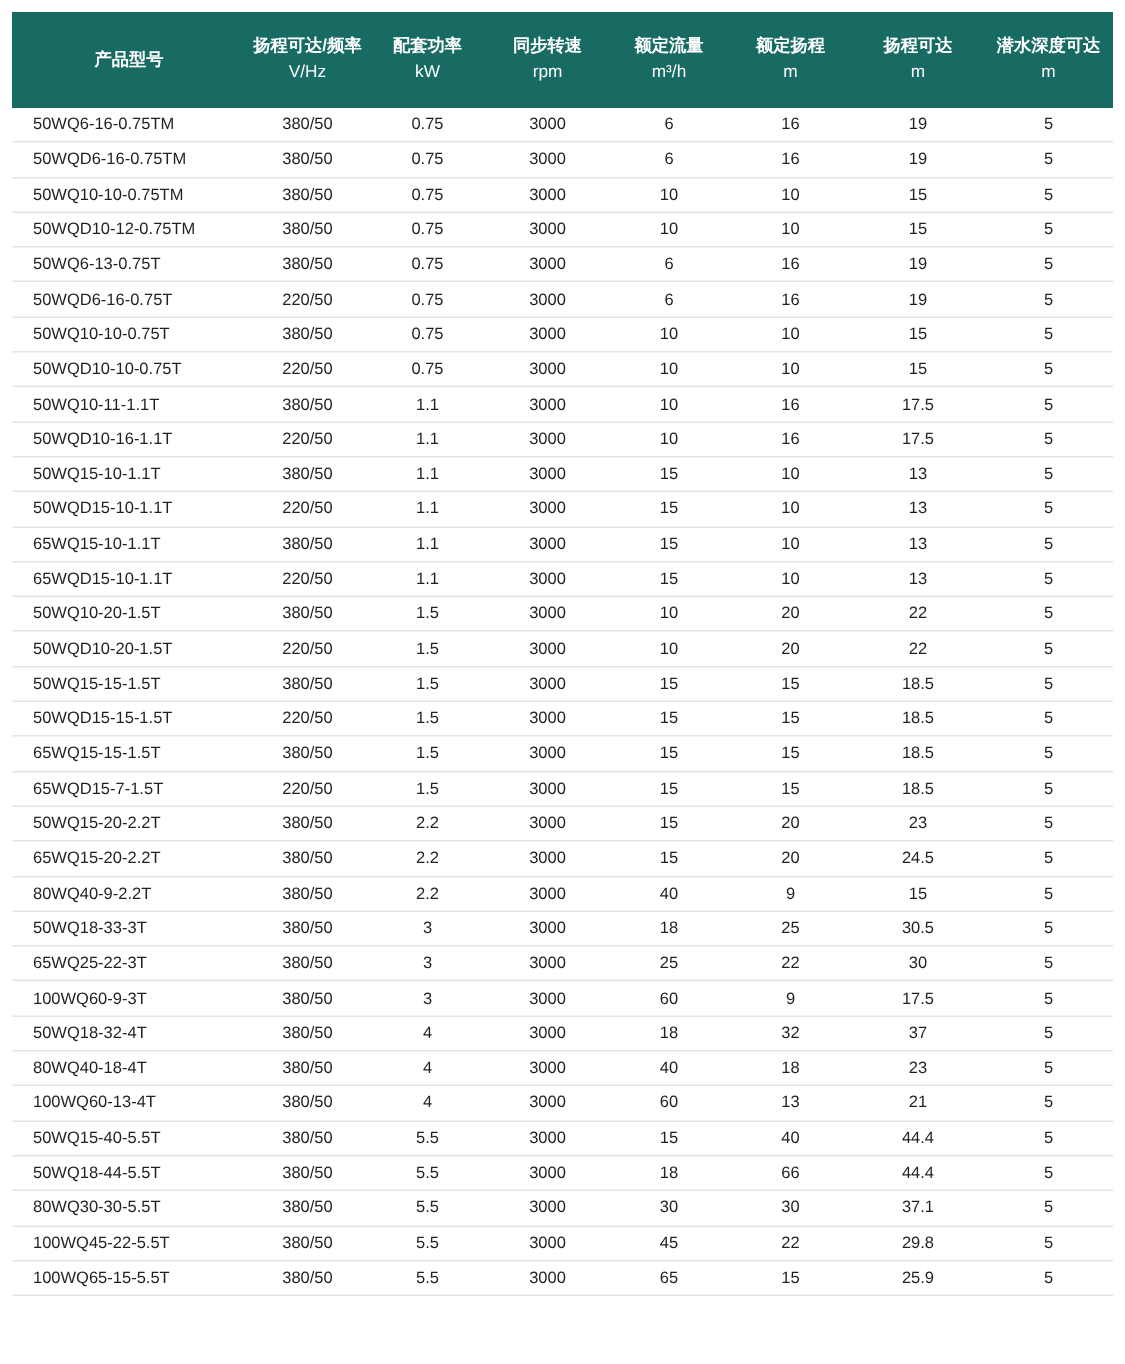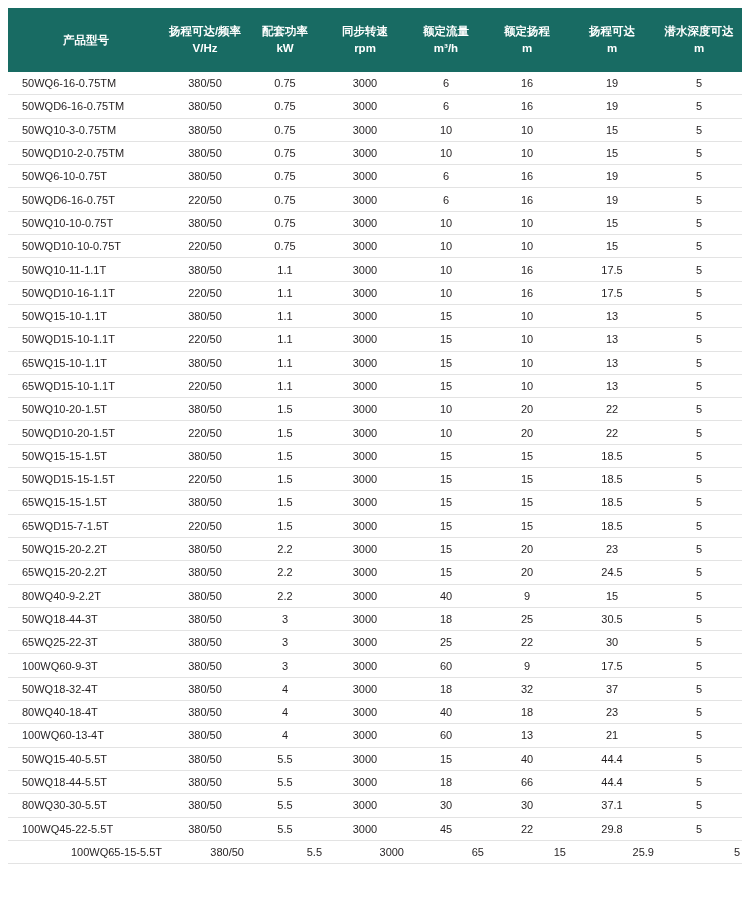--- a/index.html
+++ b/index.html
@@ -29,40 +29,39 @@
     font-weight: bold;
     text-align: center;
     vertical-align: middle;
     padding: 6px 2px;
     height: 52px;
     line-height: 1.45;
     border: none;
   }
   table.spec thead th .unit {
     display: block;
-    font-weight: bold;
+    font-weight: normal;
   }
   table.spec tbody td {
     font-size: 11px;
     text-align: center;
     vertical-align: middle;
     height: 22.3px;
     padding: 0 2px;
     border-bottom: 1px solid #e3e3e3;
     color: #231f20;
     white-space: nowrap;
     overflow: hidden;
   }
   table.spec tbody td.model {
     text-align: left;
     padding-left: 14px;
   }
   table.spec tbody tr:last-child td {
     border-bottom: 1px solid #e3e3e3;
-    text-align: right;
   }
   col.c0 { width: 156px; }
   col.c1 { width: 82px; }
   col.c2 { width: 78px; }
   col.c3 { width: 82px; }
   col.c4 { width: 80px; }
   col.c5 { width: 82px; }
   col.c6 { width: 88px; }
   col.c7 { width: 86px; }
 </style>
@@ -108,41 +107,41 @@
           <td class="model">50WQD6-16-0.75TM</td>
           <td>380/50</td>
           <td>0.75</td>
           <td>3000</td>
           <td>6</td>
           <td>16</td>
           <td>19</td>
           <td>5</td>
         </tr>
         <tr>
-          <td class="model">50WQ10-3-0.75TM</td>
-          <td>380/50</td>
-          <td>0.75</td>
-          <td>3000</td>
-          <td>10</td>
-          <td>10</td>
-          <td>15</td>
-          <td>5</td>
-        </tr>
-        <tr>
-          <td class="model">50WQD10-2-0.75TM</td>
-          <td>380/50</td>
-          <td>0.75</td>
-          <td>3000</td>
-          <td>10</td>
-          <td>10</td>
-          <td>15</td>
-          <td>5</td>
-        </tr>
-        <tr>
-          <td class="model">50WQ6-10-0.75T</td>
+          <td class="model">50WQ10-10-0.75TM</td>
+          <td>380/50</td>
+          <td>0.75</td>
+          <td>3000</td>
+          <td>10</td>
+          <td>10</td>
+          <td>15</td>
+          <td>5</td>
+        </tr>
+        <tr>
+          <td class="model">50WQD10-12-0.75TM</td>
+          <td>380/50</td>
+          <td>0.75</td>
+          <td>3000</td>
+          <td>10</td>
+          <td>10</td>
+          <td>15</td>
+          <td>5</td>
+        </tr>
+        <tr>
+          <td class="model">50WQ6-13-0.75T</td>
           <td>380/50</td>
           <td>0.75</td>
           <td>3000</td>
           <td>6</td>
           <td>16</td>
           <td>19</td>
           <td>5</td>
         </tr>
         <tr>
           <td class="model">50WQD6-16-0.75T</td>
@@ -318,21 +317,21 @@
           <td class="model">80WQ40-9-2.2T</td>
           <td>380/50</td>
           <td>2.2</td>
           <td>3000</td>
           <td>40</td>
           <td>9</td>
           <td>15</td>
           <td>5</td>
         </tr>
         <tr>
-          <td class="model">50WQ18-44-3T</td>
+          <td class="model">50WQ18-33-3T</td>
           <td>380/50</td>
           <td>3</td>
           <td>3000</td>
           <td>18</td>
           <td>25</td>
           <td>30.5</td>
           <td>5</td>
         </tr>
         <tr>
           <td class="model">65WQ25-22-3T</td>

